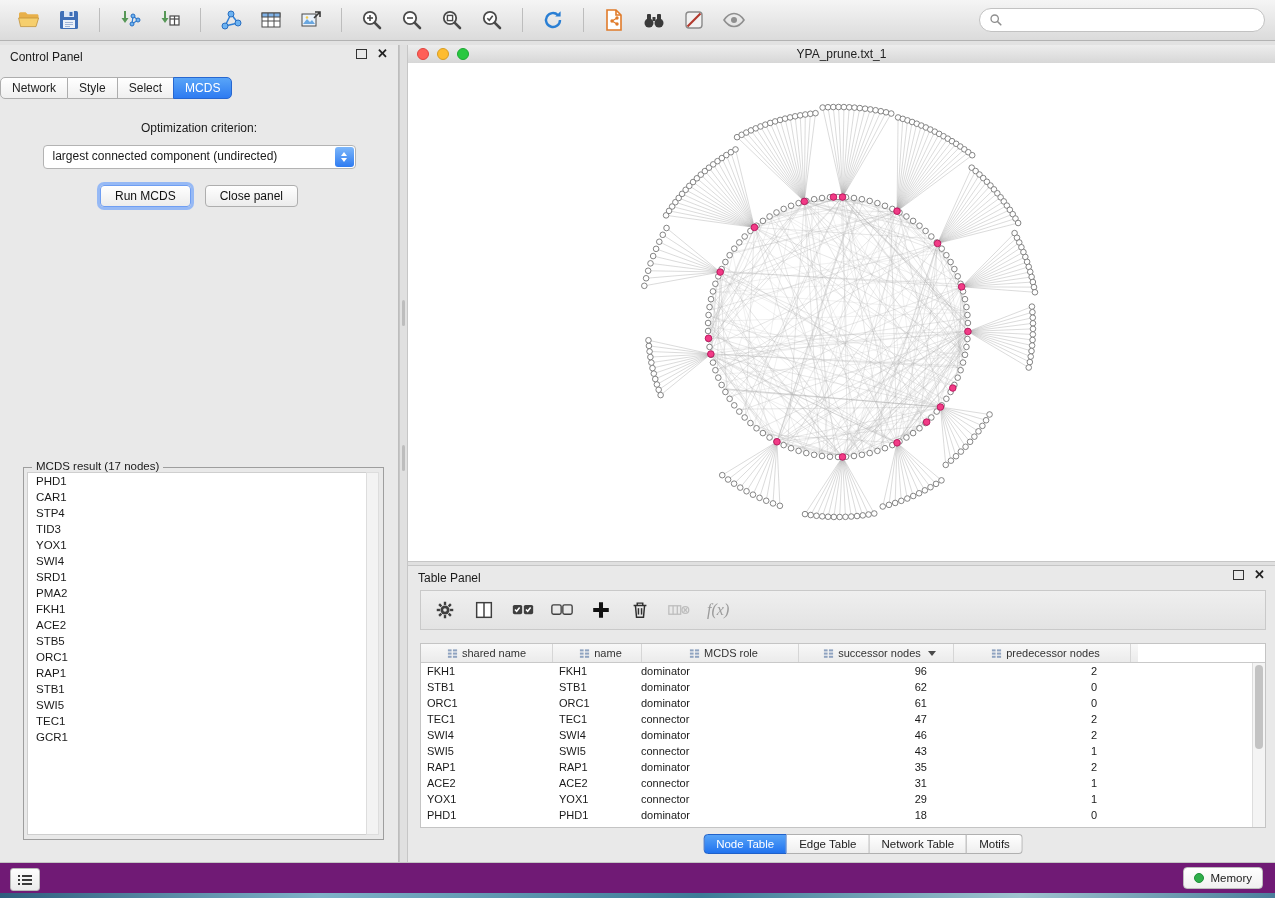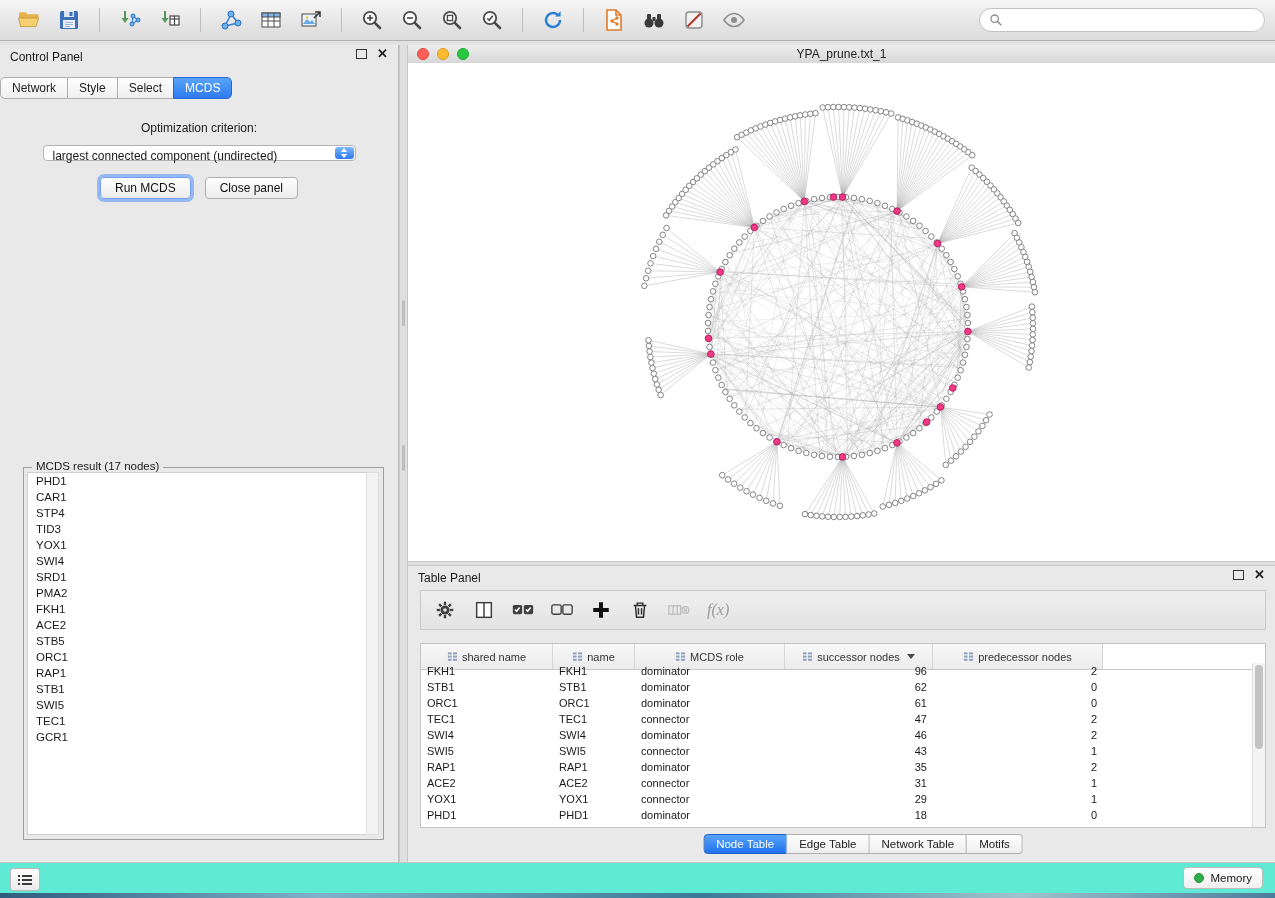--- a/index.html
+++ b/index.html
@@ -26,21 +26,21 @@
   .float-btn{width:9px;height:8px;border:1.6px solid #333;display:inline-block;}
   .close-btn{font-size:13px;font-weight:bold;color:#222;line-height:10px;}
   .seg-tabs{display:flex;justify-content:flex-start;margin-top:8px;}
   .seg-tab{font-size:12px;padding:3px 11px;background:linear-gradient(#ffffff,#efefef);
     border:1px solid #adadad;border-left:none;color:#222;}
   .seg-tab:first-child{border-left:1px solid #adadad;border-radius:5px 0 0 5px;}
   .seg-tab:last-child{border-radius:0 5px 5px 0;}
   .seg-tab.active{background:linear-gradient(#59a5f8,#2e7bf1);color:#fff;border-color:#2767d0;
     border-left:1px solid #2767d0;margin-left:-1px;}
   .opt-label{text-align:center;font-size:12px;margin-top:22px;}
-  .criterion{position:relative;width:313px;height:16px;margin:10px auto 0;background:#fff;
+  .criterion{position:relative;width:313px;height:24px;margin:10px auto 0;background:#fff;
     border:1px solid #b3b3b3;border-radius:4px;box-sizing:border-box;font-size:12px;
     line-height:21px;padding-left:9px;}
   .stepper{position:absolute;right:1px;top:1px;bottom:1px;width:19px;border-radius:3px;
     background:linear-gradient(#7db7fa,#2e7bf1);display:flex;flex-direction:column;
     align-items:center;justify-content:center;gap:2px;}
   .arr-up{width:0;height:0;border-left:3.5px solid transparent;border-right:3.5px solid transparent;border-bottom:4.5px solid #fff;}
   .arr-dn{width:0;height:0;border-left:3.5px solid transparent;border-right:3.5px solid transparent;border-top:4.5px solid #fff;}
   .cp-buttons{display:flex;justify-content:center;gap:14px;margin-top:16px;}
   .btn{background:linear-gradient(#ffffff,#ececec);border:1px solid #aeaeae;border-radius:4px;
     font-size:12px;padding:3px 14px;color:#111;}
@@ -71,42 +71,42 @@
   .net-canvas{position:absolute;left:0;top:18px;width:867px;height:498px;background:#fff;}
 
   
   .table-panel{position:absolute;left:408px;top:566px;width:867px;height:296px;background:#e9e9e9;box-sizing:border-box;}
   .tp-toolbar{position:absolute;left:12px;right:9px;top:24px;height:40px;
     background:linear-gradient(#efefef,#e3e3e3);border:1px solid #c9c9c9;box-sizing:border-box;
     display:flex;align-items:center;gap:17px;padding:0 13px;}
   .tp-toolbar .ticon svg{width:22px;height:22px;}
   .fx{font-family:"Liberation Serif",serif;font-style:italic;font-size:16px;color:#9b9b9b;}
   .tbl{position:absolute;left:12px;right:9px;top:77px;bottom:34px;background:#fff;border:1px solid #c4c4c4;box-sizing:border-box;}
-  .tbl-head{display:flex;height:26px;background:linear-gradient(#f8f8f8,#ebebeb);
-    border-bottom:1px solid #c9c9c9;font-size:11px;color:#333;box-sizing:border-box;}
+  .tbl-head{display:flex;height:19px;background:linear-gradient(#f8f8f8,#ebebeb);
+    border-bottom:1px solid #c9c9c9;font-size:11px;color:#333;box-sizing:border-box;gap:7px;}
   .th{display:flex;align-items:center;justify-content:center;gap:4px;border-right:1px solid #d6d6d6;box-sizing:border-box;}
   .th.filler{flex:1;border-right:none;background:#fff;}
   .hicon{width:11px;height:11px;}
   .chev{width:0;height:0;border-left:4px solid transparent;border-right:4px solid transparent;border-top:5px solid #4a4a4a;margin-left:3px;}
   .tbl-body{position:absolute;top:19px;left:0;right:13px;bottom:0;overflow:hidden;font-size:11px;}
   .tr{display:flex;height:16px;align-items:center;}
   .td{box-sizing:border-box;padding:0 6px;white-space:nowrap;overflow:hidden;}
   .td.num{text-align:right;}
   .vscroll{position:absolute;right:0;top:19px;bottom:0;width:13px;background:#f4f4f4;border-left:1px solid #ddd;box-sizing:border-box;}
   .vthumb{position:absolute;left:2px;right:2px;top:2px;height:84px;background:#c3c3c3;border-radius:5px;}
   .btabs{position:absolute;bottom:8px;left:50%;transform:translateX(-50%);display:flex;}
   .btab{font-size:11.5px;padding:3px 12px;background:linear-gradient(#ffffff,#eeeeee);
     border:1px solid #b0b0b0;color:#222;white-space:nowrap;}
   .btab:not(:first-child){border-left:none;}
   .btab:first-child{border-radius:4px 0 0 4px;}
   .btab:last-child{border-radius:0 4px 4px 0;}
   .btab.active{background:linear-gradient(#56a3f8,#2173ef);color:#fff;border-color:#2061c9;margin-left:43px;}
 
   
-  .statusbar{position:absolute;left:0;bottom:5px;width:100%;height:31px;background:#5eead4;
+  .statusbar{position:absolute;left:0;bottom:5px;width:100%;height:31px;background:#701a75;
     border-top:1px solid #c4c4c4;box-sizing:border-box;}
   .menu-btn{position:absolute;left:10px;top:5px;width:28px;height:21px;
     background:linear-gradient(#fdfdfd,#ebebeb);border:1px solid #b9b9b9;border-radius:3px;
     display:flex;align-items:center;justify-content:center;}
   .memory-btn{position:absolute;right:12px;top:4px;height:22px;display:flex;align-items:center;gap:6px;
     background:linear-gradient(#ffffff,#f0f0f0);border:1px solid #bcbcbc;border-radius:4px;
     padding:0 10px;font-size:11.5px;box-sizing:border-box;}
   .memory-dot{width:10px;height:10px;border-radius:50%;background:#2fae4a;border:1px solid #1e8f38;box-sizing:border-box;}
   .desktop-strip{position:absolute;left:0;bottom:0;width:100%;height:5px;
     background:linear-gradient(90deg,#2e5d7d,#7fb2c8 25%,#3c7a96 55%,#9fc3cf 80%,#4b7e9b);}

